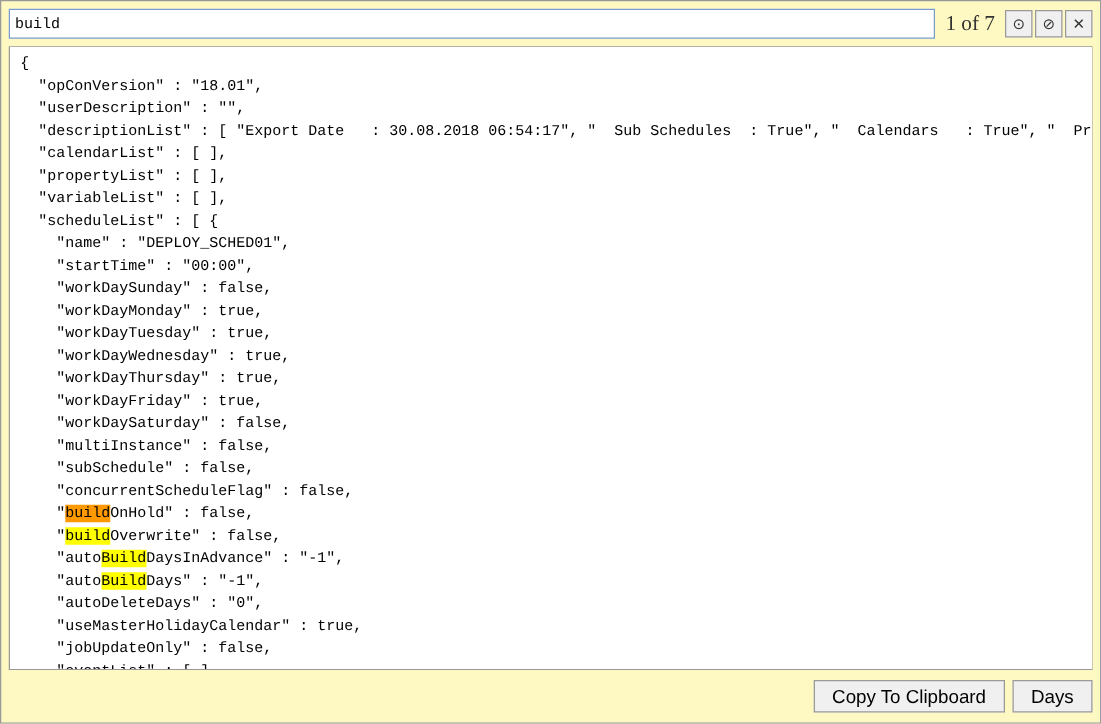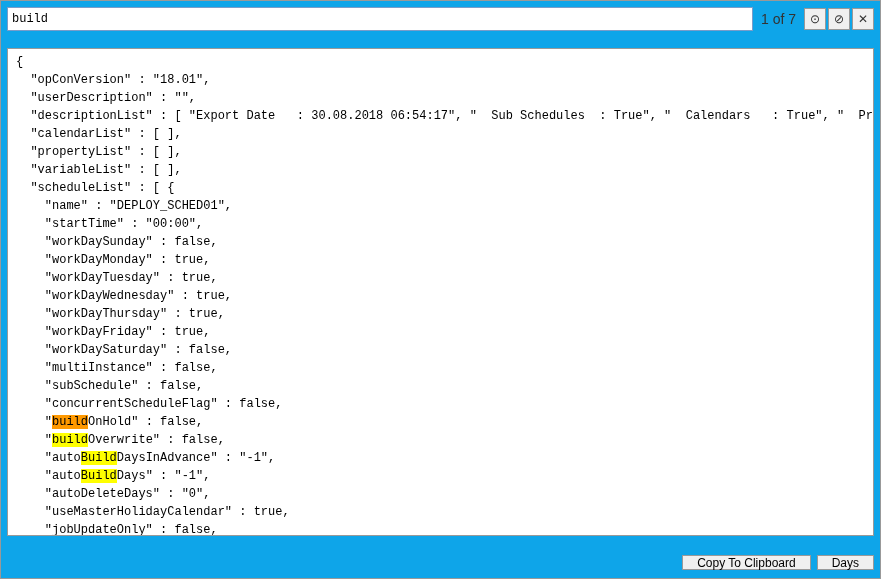--- a/index.html
+++ b/index.html
@@ -9,45 +9,45 @@
       background: #f0f0f0;
       font-family: 'Courier New', Courier, monospace;
       font-size: 12px;
       display: flex;
       flex-direction: column;
       overflow: hidden;
     }
     .dialog {
       width: 881px;
       height: 579px;
-      background: #0ea5e9;
+      background: #fef9c3;
       border: 1px solid #999;
       display: flex;
       flex-direction: column;
       padding: 6px;
-      gap: 17px;
+      gap: 6px;
     }
     .search-bar {
       display: flex;
       align-items: center;
       gap: 4px;
     }
     .search-input {
       flex: 1;
       height: 24px;
       border: 1px solid #7a9cc9;
       background: #fff;
       padding: 2px 4px;
       font-family: 'Courier New', Courier, monospace;
       font-size: 12px;
       outline: none;
     }
     .search-count {
-      font-family: Liberation Sans, sans-serif;
-      font-size: 14px;
+      font-family: Liberation Serif, serif;
+      font-size: 17px;
       color: #333;
       white-space: nowrap;
       padding: 0 4px;
     }
     .nav-buttons {
       display: flex;
       gap: 2px;
     }
     .nav-btn {
       width: 22px;
@@ -96,27 +96,27 @@
     .highlight-current {
       background: #ff9900;
     }
     .footer {
       display: flex;
       justify-content: flex-end;
       gap: 6px;
       padding: 2px 0;
     }
     .footer-btn {
-      height: 15px;
+      height: 26px;
       padding: 0 14px;
       background: #f0f0f0;
       border: 1px solid #999;
       cursor: pointer;
       font-family: Arial, sans-serif;
-      font-size: 12px;
+      font-size: 15px;
       color: #000;
     }
   </style>
 </head>
 <body>
 
 <div class="dialog">
   <div class="search-bar">
     <input class="search-input" type="text" value="build" style="">
     <span class="search-count">1 of 7</span>

